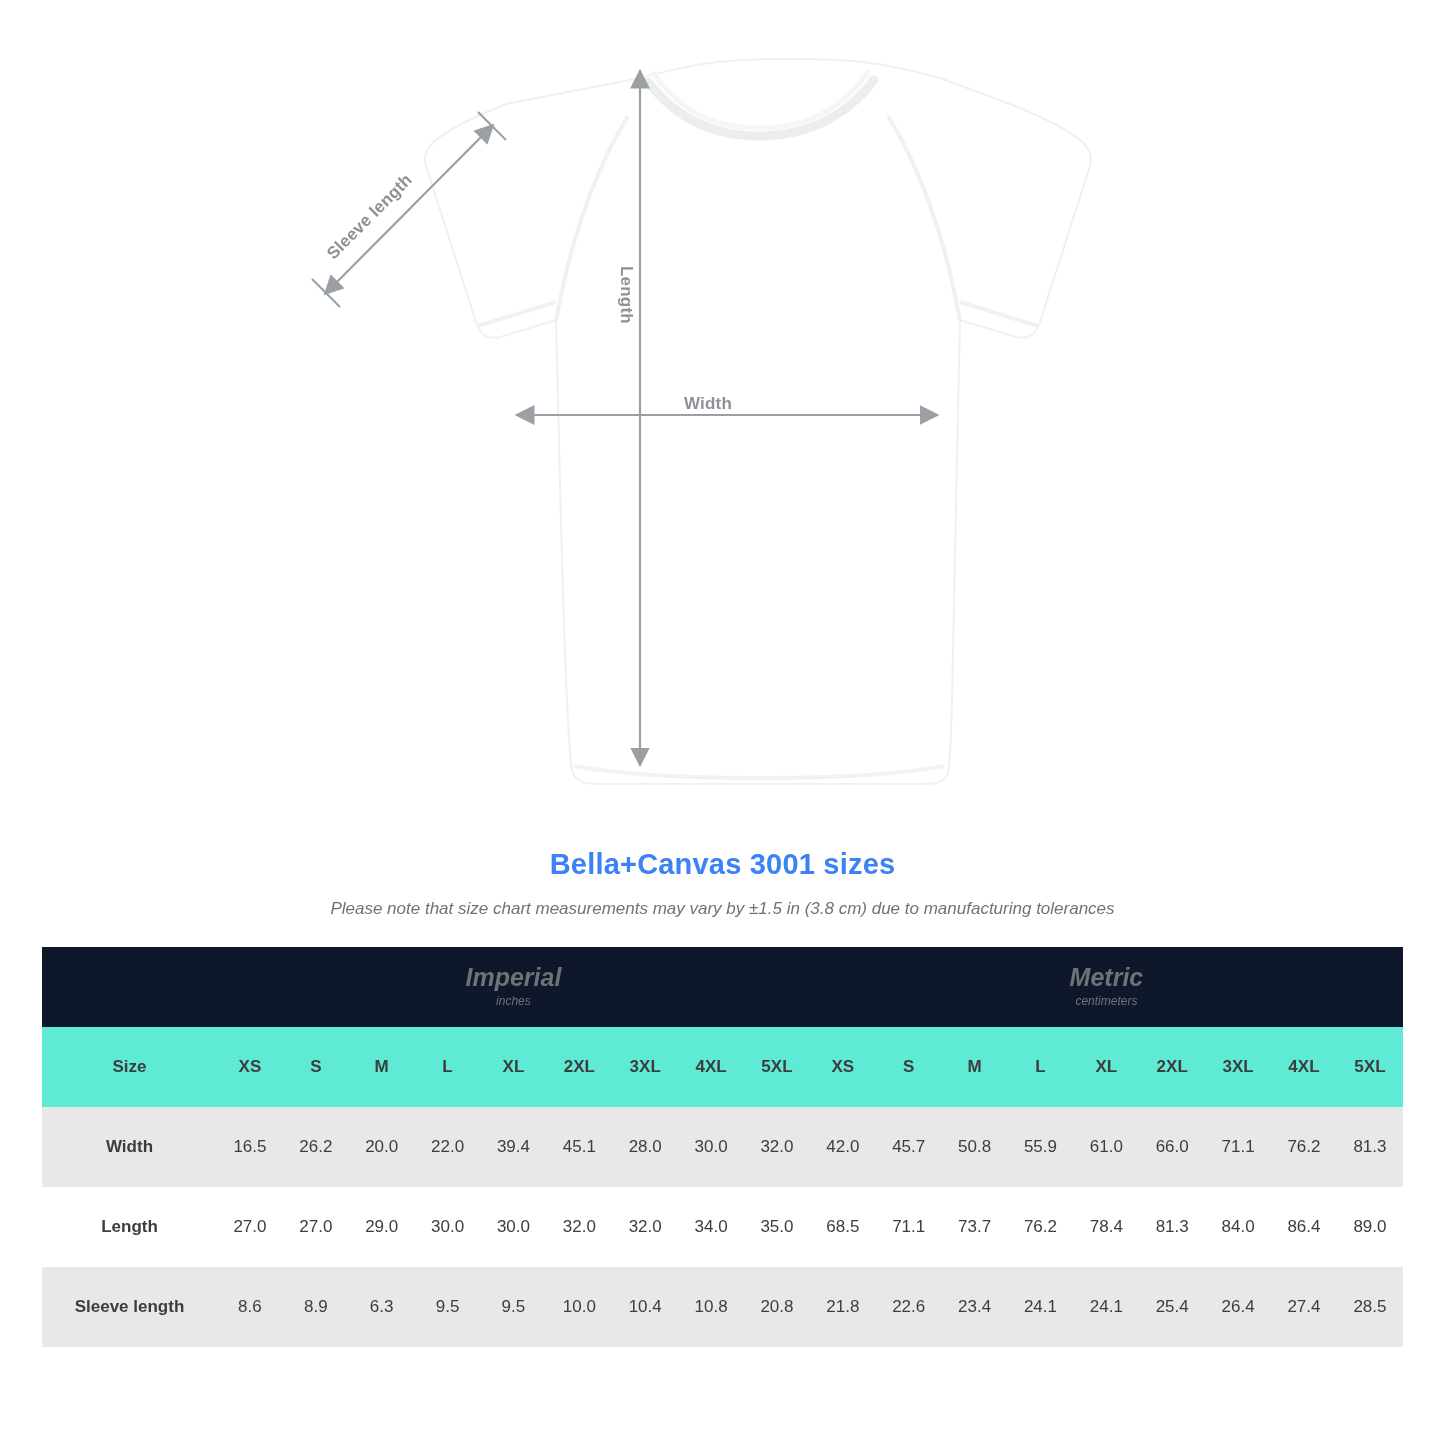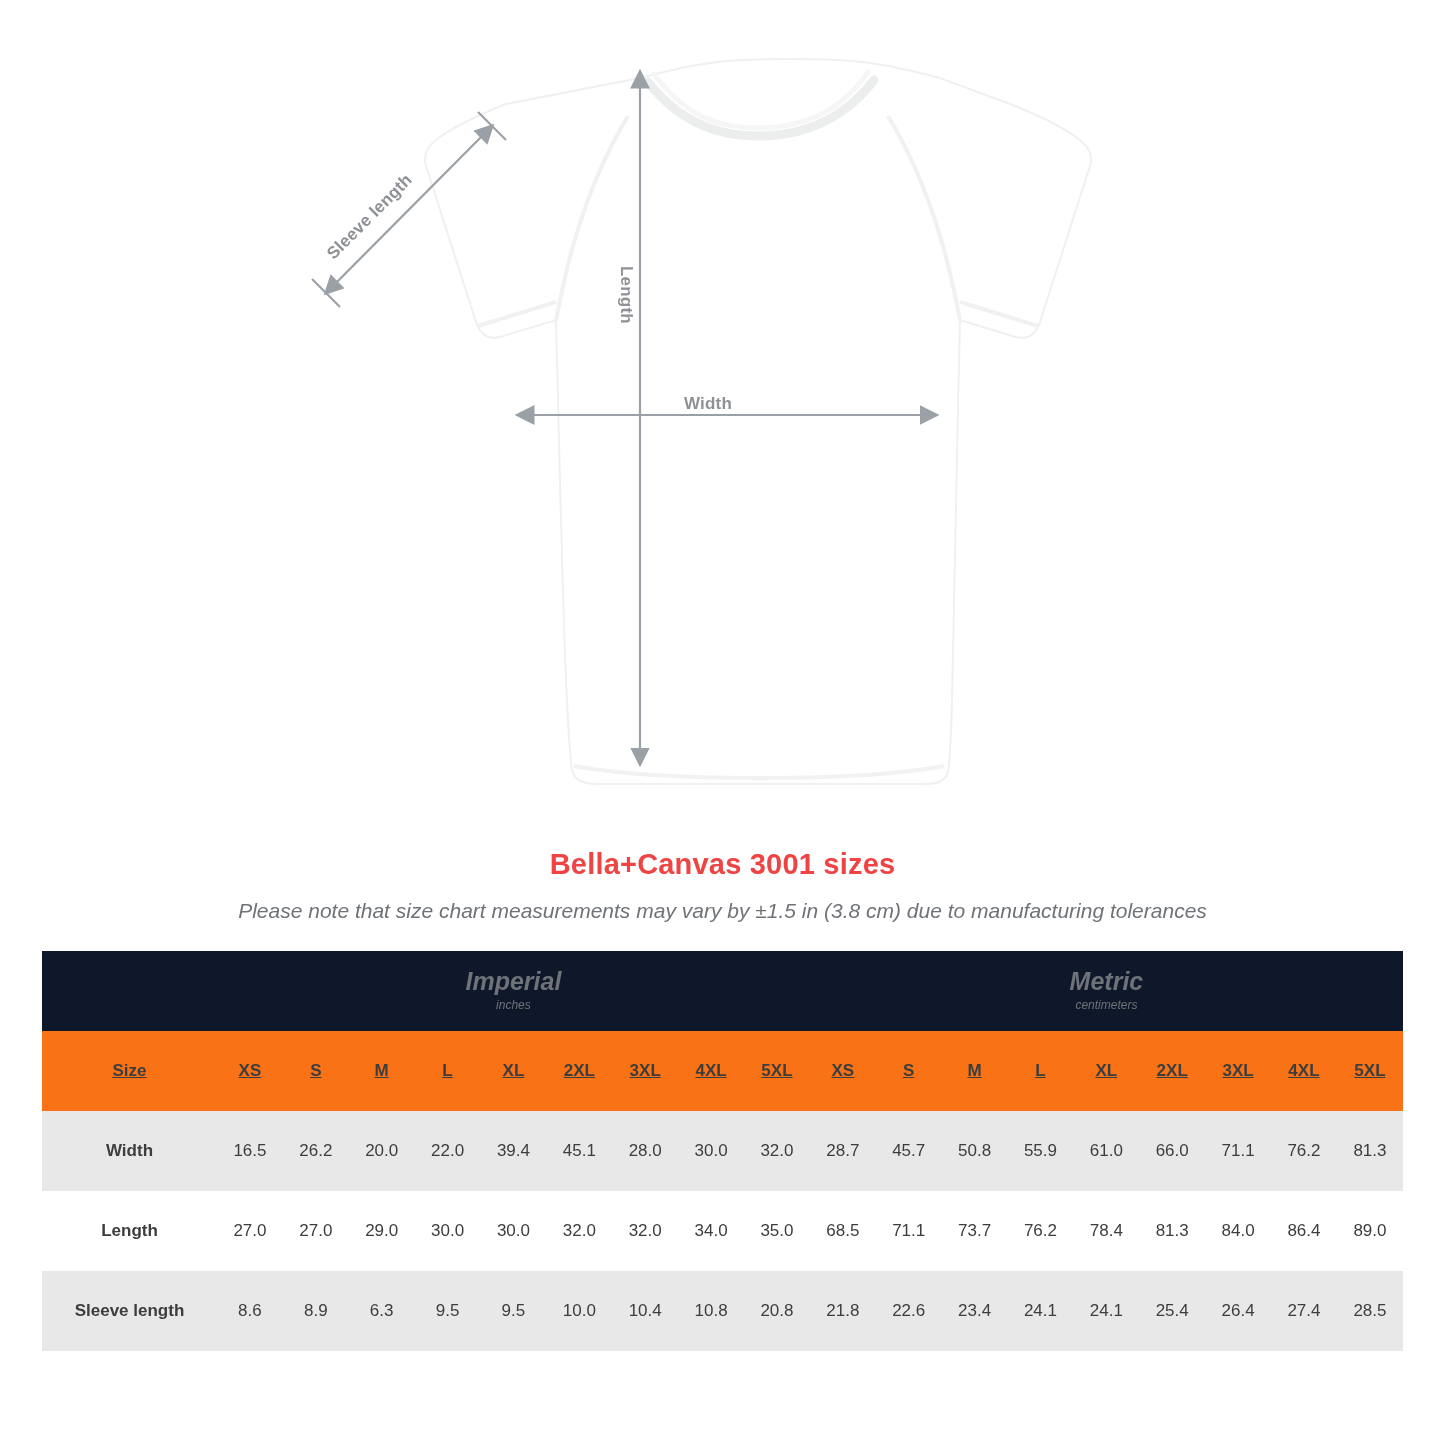--- a/index.html
+++ b/index.html
@@ -64,26 +64,26 @@
   }
 
   
   .title-block {
     text-align: center;
     margin-top: 18px;
   }
   .chart-title {
     font-size: 29px;
     font-weight: bold;
-    color: #ef4444;
+    color: #3b82f6;
     margin: 16px;
     letter-spacing: 0.2px;
   }
   .chart-note {
-    font-size: 21px;
+    font-size: 17px;
     font-style: italic;
     color: #6f7378;
     margin: 18px 0 0 0;
   }
 
   
   .table-wrap {
     margin: 28px 42px 0 42px;
   }
   table.size-table {
@@ -117,22 +117,21 @@
     color: #6f7378;
     line-height: 1.6;
   }
   .row-head {
     font-weight: bold;
     color: #3d3d3d;
     font-size: 18px;
   }
   .size-head td {
     font-weight: bold;
-    background: #f97316;
-    text-decoration: underline;
+    background: #5eead4;
   }
   .row-alt td {
     background: #e8e8e8;
   }
   .row-plain td {
     background: #ffffff;
   }
   .col-label { width: 175px; }
   .col-val { width: 65.8px; }
 </style>
@@ -250,21 +249,21 @@
         <td class="row-head">Width</td>
         <td>16.5</td>
         <td>26.2</td>
         <td>20.0</td>
         <td>22.0</td>
         <td>39.4</td>
         <td>45.1</td>
         <td>28.0</td>
         <td>30.0</td>
         <td>32.0</td>
-        <td>28.7</td>
+        <td>42.0</td>
         <td>45.7</td>
         <td>50.8</td>
         <td>55.9</td>
         <td>61.0</td>
         <td>66.0</td>
         <td>71.1</td>
         <td>76.2</td>
         <td>81.3</td>
       </tr>
 

